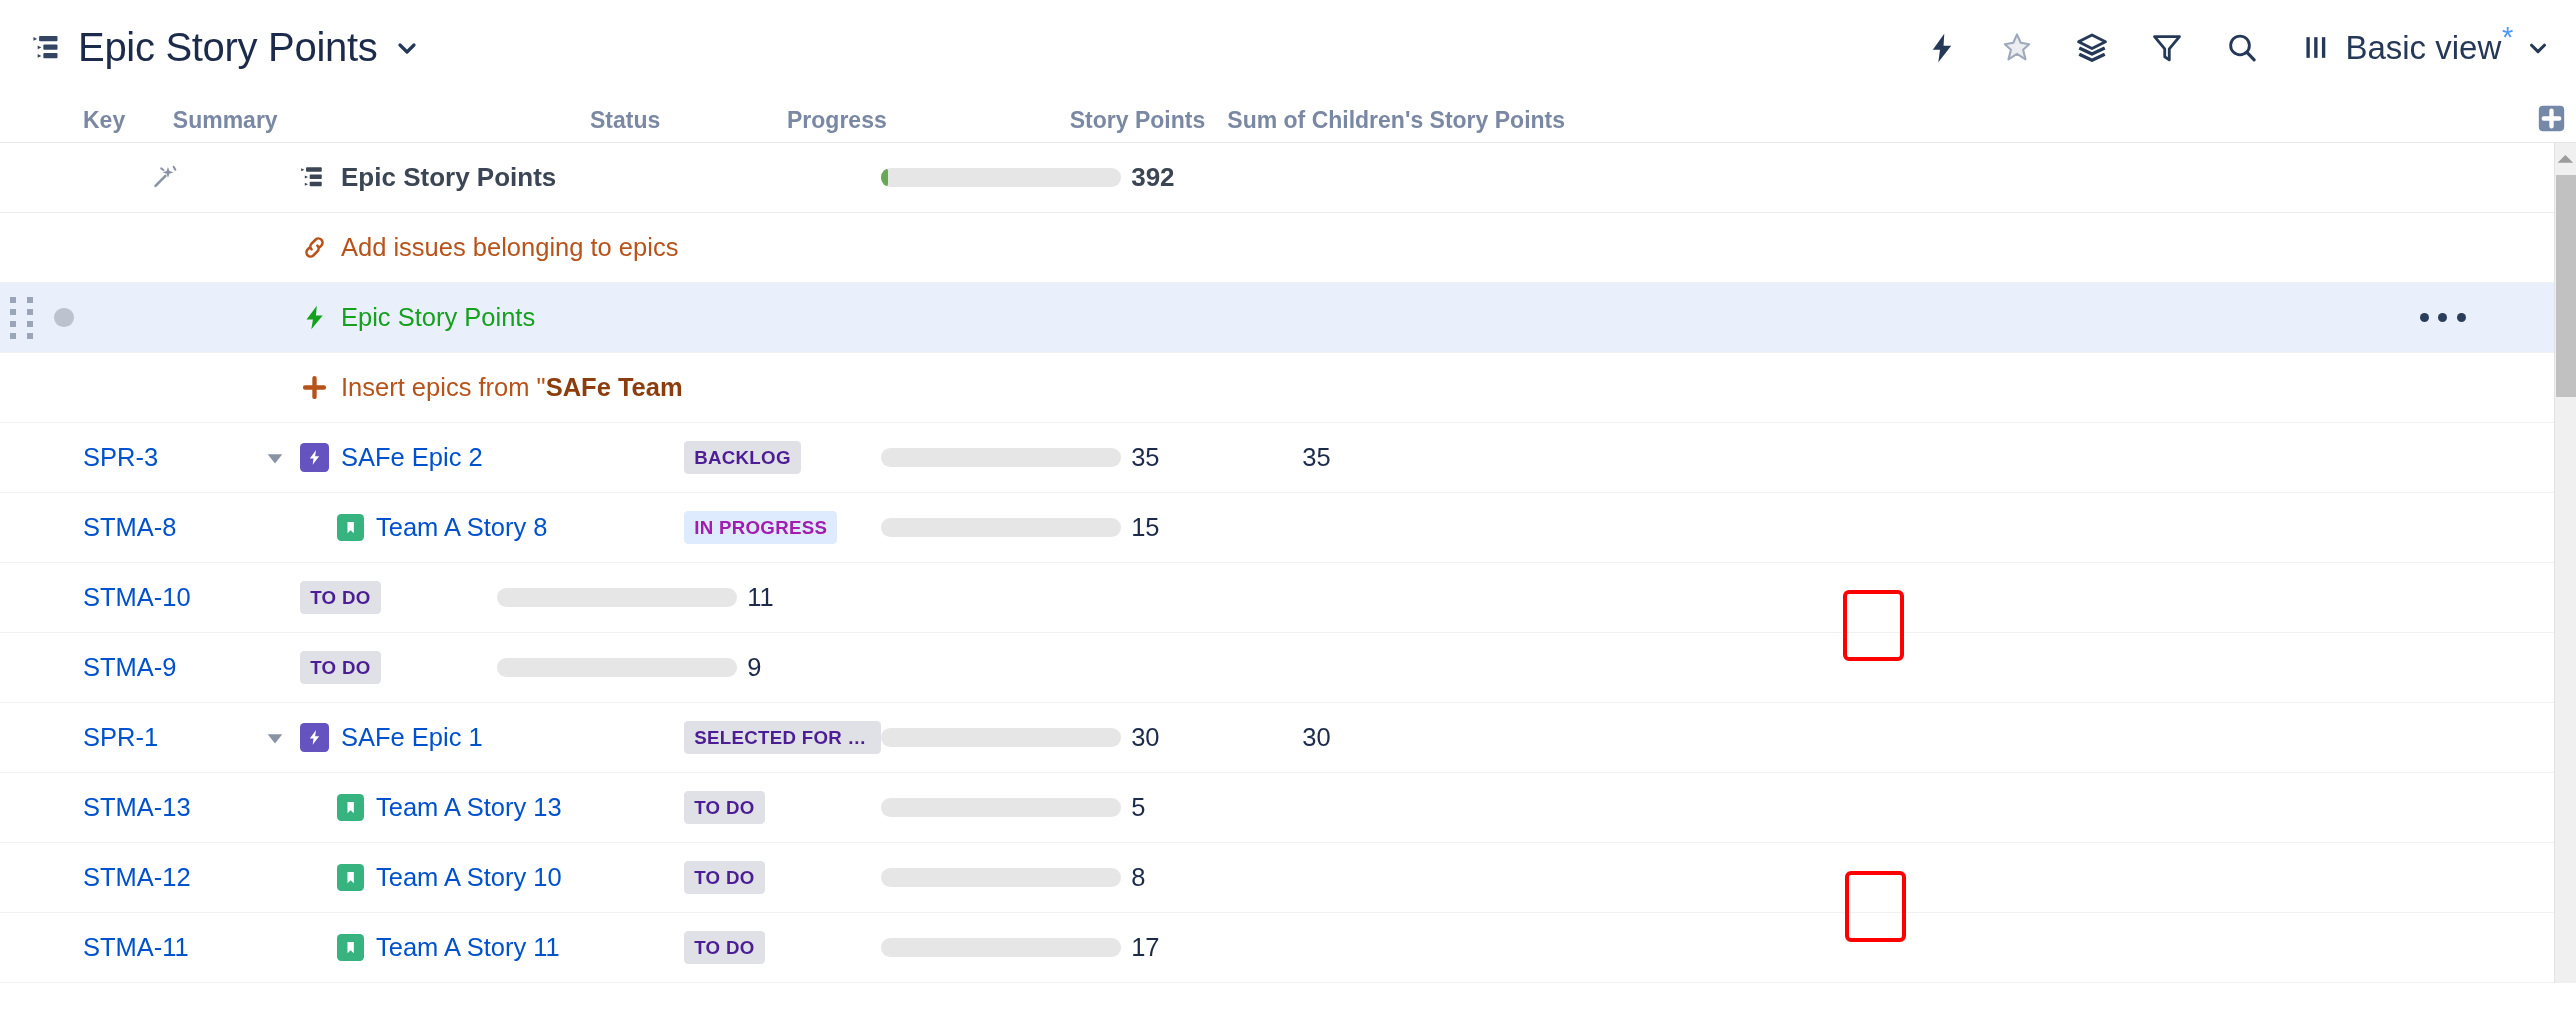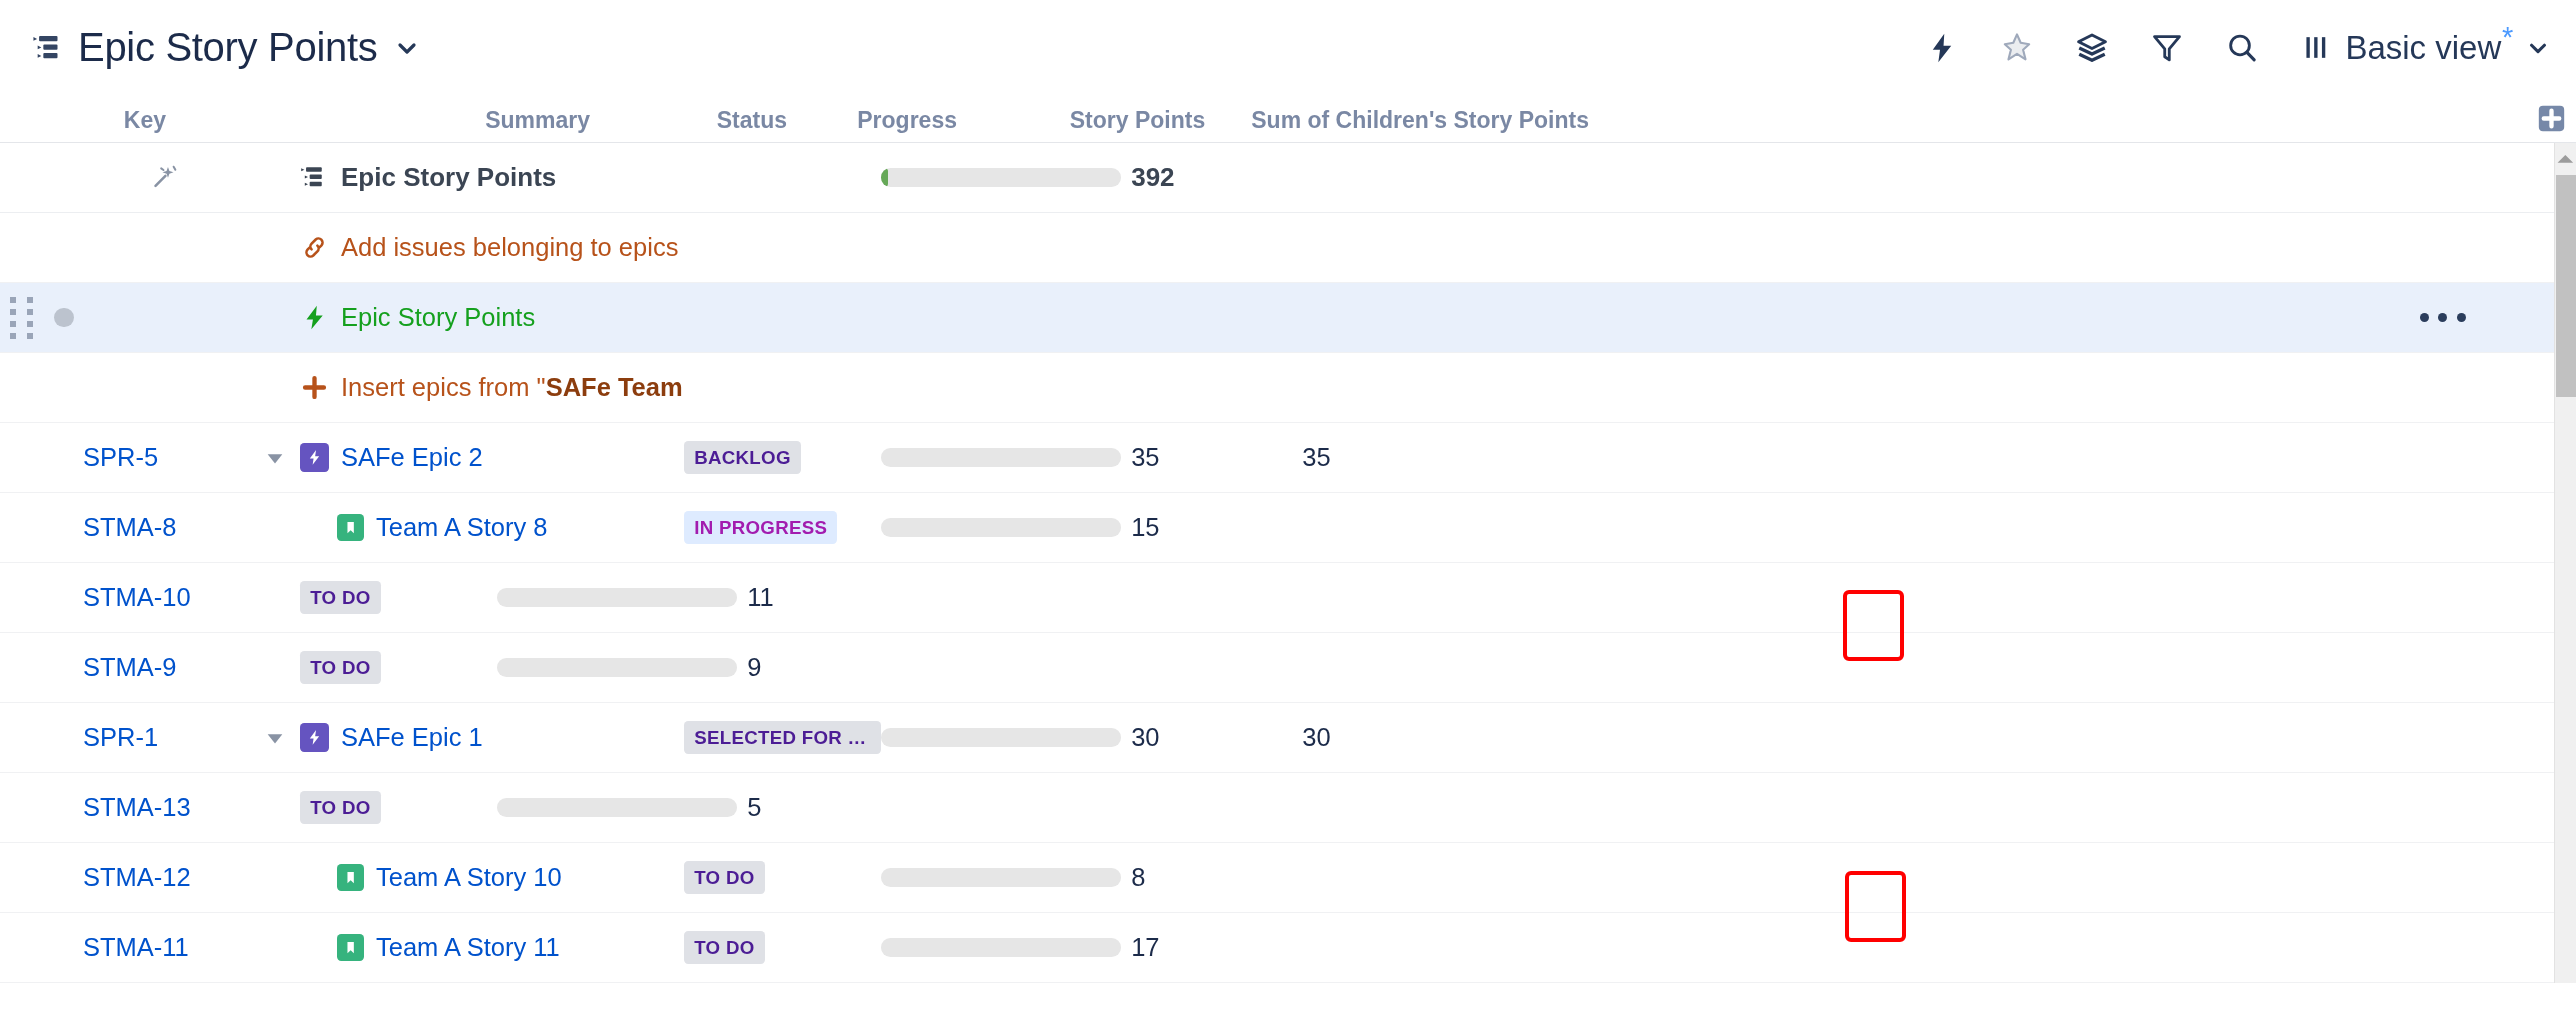--- a/index.html
+++ b/index.html
@@ -67,21 +67,20 @@
     border-bottom: 1.7px solid #e4e6ea;
     background: #fff;
   }
   .hcell {
     font-size: 23px;
     font-weight: bold;
     color: #7a88a4;
     padding-bottom: 7.6px;
     white-space: nowrap;
     flex: 0 0 auto;
-    text-align: right;
   }
   .h-key       { width: 166px; padding-left: 83px; }
   .h-summary   { width: 424px; padding-left: 6.8px; }
   .h-status    { width: 197px; padding-left: 0px; }
   .h-progress  { width: 170px; }
   .h-points    { width: 255px; text-align: right; padding-right: 6.8px; }
   .h-sumpoints { width: 377px; padding-left: 15.3px; }
   .h-flexgap   { flex: 1 1 auto; }
   .header-plus {
     position: absolute; right: 10.2px; top: 8.5px;
@@ -383,21 +382,21 @@
     </div>
     <div class="c-status"></div>
     <div class="c-progress"></div>
     <div class="c-points"></div>
     <div class="c-sum"></div>
     <div class="c-tail"></div>
   </div>
 
   <div class="row">
     <div class="c-handle"></div>
-    <div class="c-key">SPR-5</div>
+    <div class="c-key">SPR-3</div>
     <div class="c-expand">
       <svg width="22" height="22" viewBox="0 0 24 24">
           <path d="M4 8 L20 8 L12 18 Z" fill="#8993a4"></path>
         </svg>
     </div>
     <div class="c-summary">
       <span class="epicicon">
         <svg width="18.7" height="18.7" viewBox="0 0 24 24">
             <path d="M14.2 2.6 L6.2 13.4 H11 L9.8 21.4 L18.2 10.6 H13 Z" fill="#ffffff"></path>
           </svg>
@@ -512,72 +511,80 @@
     <div class="c-sum">
       <span class="sumpts">30</span>
     </div>
     <div class="c-tail"></div>
   </div>
 
   <div class="row">
     <div class="c-handle"></div>
     <div class="c-key">STMA-13</div>
     <div class="c-expand"></div>
-    <div class="c-status">
-      <span class="lozenge lz-grey">TO DO</span>
-    </div>
-    <div class="c-progress">
-      <div class="pbar"></div>
-    </div>
-    <div class="c-points">
-      <span class="pts">5</span>
-    </div>
-    <div class="c-sum">
-      <span class="sumpts"></span>
-    </div>
-    <div class="c-tail"></div>
-  </div>
-
-  <div class="row">
-    <div class="c-handle"></div>
-    <div class="c-key">STMA-12</div>
-    <div class="c-expand"></div>
     <div class="c-summary" style="padding-left:37px;">
       <span class="storyicon">
         <svg width="15.3" height="15.3" viewBox="0 0 24 24">
             <path d="M7 3 H17 V20.6 L12 16.2 L7 20.6 Z" fill="#ffffff"></path>
           </svg>
       </span>
-      <span class="summary-text">Team A Story 10</span>
+      <span class="summary-text">Team A Story 13</span>
     </div>
     <div class="c-status">
       <span class="lozenge lz-grey">TO DO</span>
     </div>
     <div class="c-progress">
       <div class="pbar"></div>
     </div>
     <div class="c-points">
-      <span class="pts">8</span>
+      <span class="pts">5</span>
     </div>
     <div class="c-sum">
       <span class="sumpts"></span>
     </div>
     <div class="c-tail"></div>
   </div>
 
   <div class="row">
     <div class="c-handle"></div>
-    <div class="c-key">STMA-11</div>
+    <div class="c-key">STMA-12</div>
     <div class="c-expand"></div>
     <div class="c-summary" style="padding-left:37px;">
       <span class="storyicon">
         <svg width="15.3" height="15.3" viewBox="0 0 24 24">
             <path d="M7 3 H17 V20.6 L12 16.2 L7 20.6 Z" fill="#ffffff"></path>
           </svg>
       </span>
+      <span class="summary-text">Team A Story 10</span>
+    </div>
+    <div class="c-status">
+      <span class="lozenge lz-grey">TO DO</span>
+    </div>
+    <div class="c-progress">
+      <div class="pbar"></div>
+    </div>
+    <div class="c-points">
+      <span class="pts">8</span>
+    </div>
+    <div class="c-sum">
+      <span class="sumpts"></span>
+    </div>
+    <div class="c-tail"></div>
+  </div>
+
+  <div class="row">
+    <div class="c-handle"></div>
+    <div class="c-key">STMA-11</div>
+    <div class="c-expand"></div>
+    <div class="c-summary" style="padding-left:37px;">
+      <span class="storyicon">
+        <svg width="15.3" height="15.3" viewBox="0 0 24 24">
+            <path d="M7 3 H17 V20.6 L12 16.2 L7 20.6 Z" fill="#ffffff"></path>
+          </svg>
+      </span>
       <span class="summary-text">Team A Story 11</span>
     </div>
     <div class="c-status">
       <span class="lozenge lz-grey">TO DO</span>
     </div>
     <div class="c-progress">
       <div class="pbar"></div>
     </div>
     <div class="c-points">
       <span class="pts">17</span>

